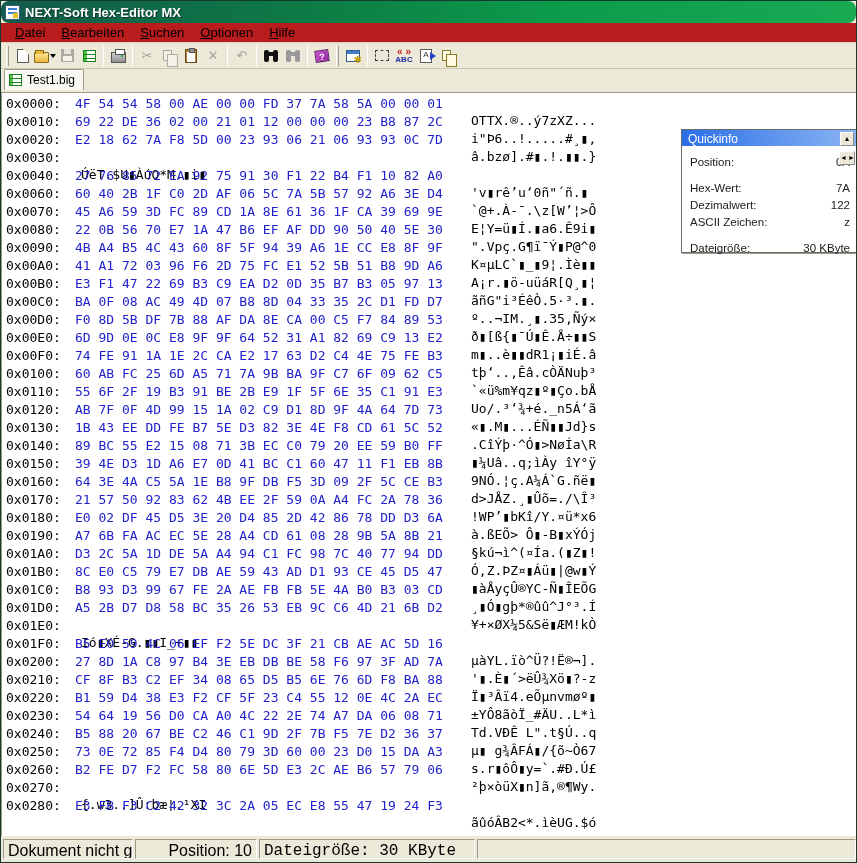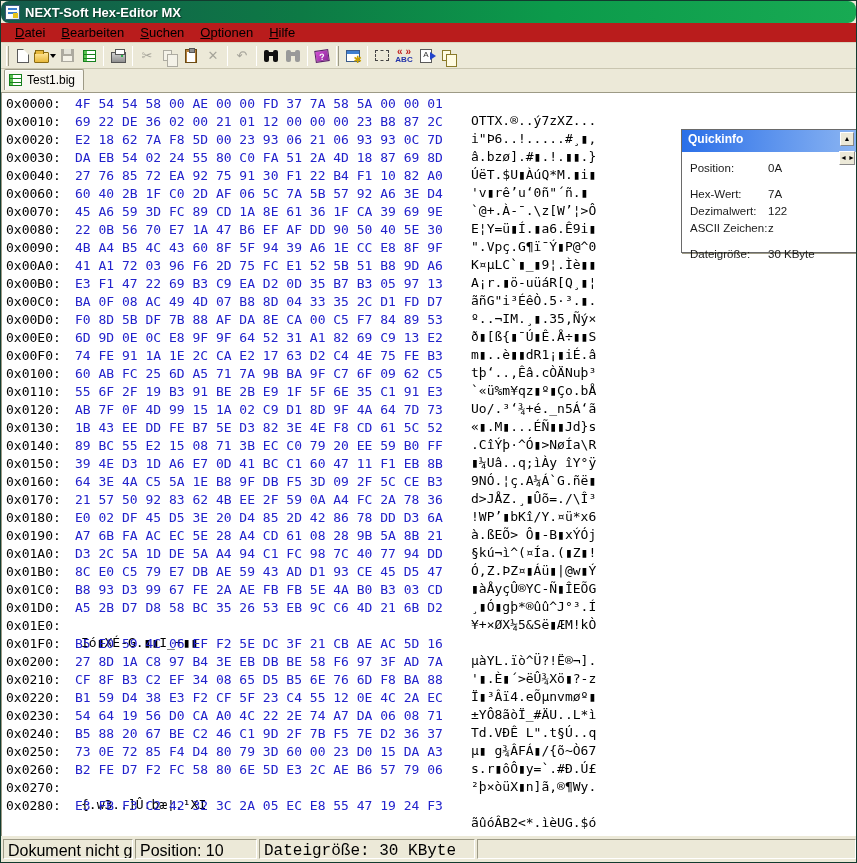--- a/index.html
+++ b/index.html
@@ -74,32 +74,32 @@
 
   
   .hexview { height:746px; background:#fff; border-top:1px solid #9d9a86; border-left:1px solid #9d9a86; padding:2px 0 0 4px; position:relative; font-family:"DejaVu Sans Mono", monospace; font-size:13px; overflow:hidden; }
   .hexrow { display:flex; height:18px; line-height:18px; white-space:pre;gap:12px; }
   .hr-offset { width:57px; color:#000; }
   .hr-bytes { width:378px; color:#2222cc; }
   .hr-ascii { color:#000; margin-left:6px;margin-top:17px; }
 
   
   .quickinfo { position:absolute; left:680px; top:128px; width:176px; height:124px; background:#fff; border:1px solid #6a6a6a; box-shadow:1px 1px 0 #9d9a86; z-index:5; }
-  .qi-title { height:22px; background:linear-gradient(to right,#2a6fe8,#8ab4f2); color:#fff; font-size:12px; padding:2px 0 0 6px; position:relative;font-weight:bold; }
+  .qi-title { height:16px; background:linear-gradient(to right,#2a6fe8,#8ab4f2); color:#fff; font-size:12px; padding:2px 0 0 6px; position:relative; }
   .qi-up { position:absolute; right:2px; top:2px; width:14px; height:14px; background:#ece9d8; border:1px solid; border-color:#fff #888 #888 #fff; font-size:7px; line-height:12px; text-align:center; color:#000; }
   .qi-lr { position:absolute; right:1px; top:21px; width:16px; height:14px; background:#ece9d8; border:1px solid; border-color:#fff #888 #888 #fff; font-size:7px; line-height:12px; text-align:center; color:#000; letter-spacing:1px; }
   .qi-body { padding:8px 6px 0 8px; font-size:11.5px; color:#1a1a1a; }
-  .qi-row { display:flex; height:17px; line-height:17px; }
+  .qi-row { display:flex; height:17px; line-height:17px;justify-content:space-between; }
   .qi-row .lbl { width:78px; }
   .qi-row:nth-child(2), .qi-row:nth-child(5) { margin-top:9px; }
 
   
   .statusbar { position:absolute; left:0; bottom:0; width:857px; height:26px; background:#ece9d8; display:flex; align-items:center; padding:2px 2px 3px 2px; gap:2px; }
   .sb-sec { height:20px; border:1px solid; border-color:#9d9a86 #fff #fff #9d9a86; font-size:16px; padding:2px 4px; white-space:nowrap; overflow:hidden; color:#000; }
-  .sb-1 { width:130px; } .sb-2 { width:122px; } .sb-3 { width:216px;font-family:Liberation Mono, monospace; } .sb-4 { flex:1; }
+  .sb-1 { width:130px; } .sb-2 { width:122px;text-align:right; } .sb-3 { width:216px;font-family:Liberation Mono, monospace; } .sb-4 { flex:1; }
 </style>
 </head>
 <body>
 
 <div class="titlebar">
   <div class="app-icon"></div>
   <div class="title-text">NEXT-Soft Hex-Editor MX</div>
 </div>
 
 <div class="menubar">
@@ -201,21 +201,20 @@
     <span class="hr-bytes">69 22 DE 36 02 00 21 01 12 00 00 00 23 B8 87 2C</span>
     <span class="hr-ascii">i"Þ6..!.....#¸▮,</span>
   </div>
     <div class="hexrow">
     <span class="hr-offset">0x0020:</span>
     <span class="hr-bytes">E2 18 62 7A F8 5D 00 23 93 06 21 06 93 93 0C 7D</span>
     <span class="hr-ascii">â.bzø].#▮.!.▮▮.}</span>
   </div>
     <div class="hexrow">
     <span class="hr-offset">0x0030:</span>
-    <span class="hr-bytes">DA EB 54 02 24 55 80 C0 FA 51 2A 4D 18 87 69 8D</span>
     <span class="hr-ascii">ÚëT.$U▮ÀúQ*M.▮i▮</span>
   </div>
     <div class="hexrow">
     <span class="hr-offset">0x0040:</span>
     <span class="hr-bytes">27 76 85 72 EA 92 75 91 30 F1 22 B4 F1 10 82 A0</span>
     <span class="hr-ascii">'v▮rê’u‘0ñ"´ñ.▮ </span>
   </div>
     <div class="hexrow">
     <span class="hr-offset">0x0060:</span>
     <span class="hr-bytes">60 40 2B 1F C0 2D AF 06 5C 7A 5B 57 92 A6 3E D4</span>

